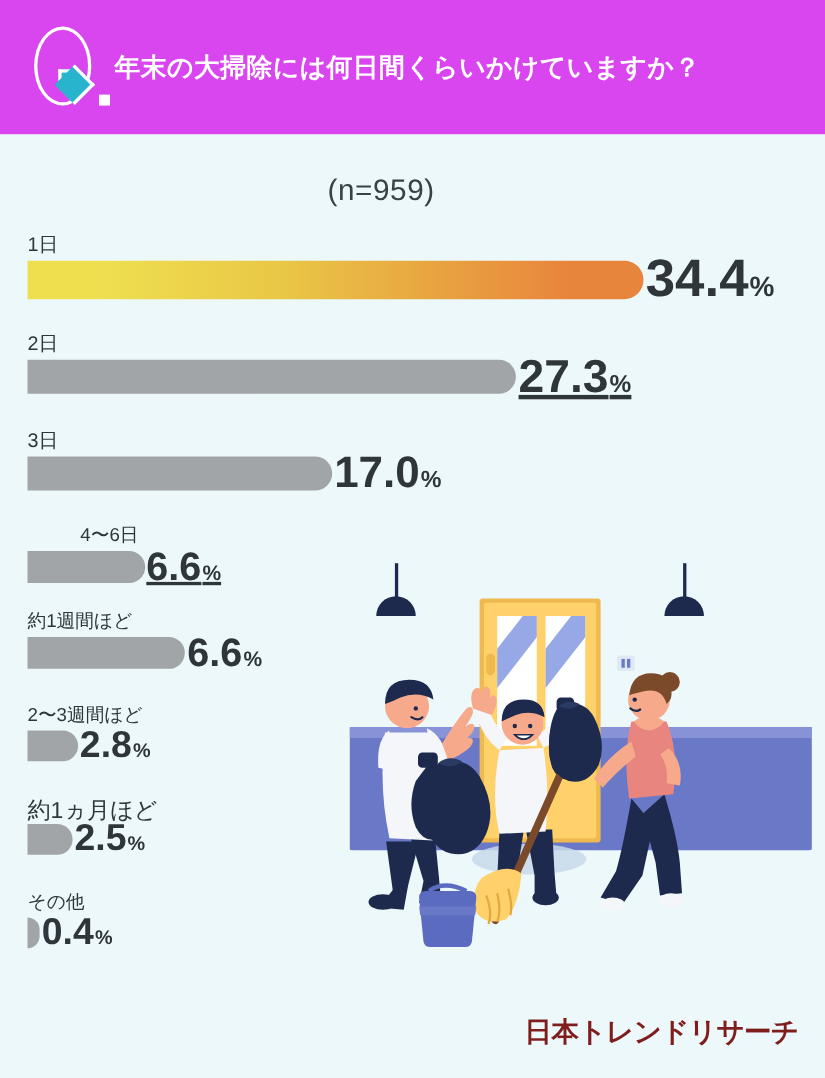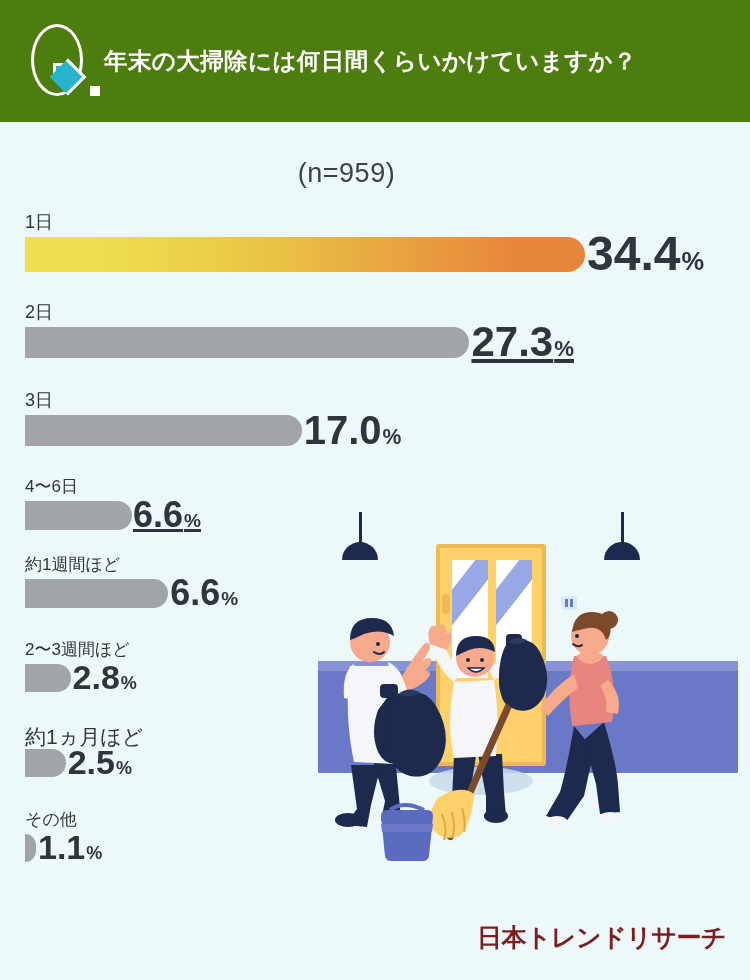--- a/index.html
+++ b/index.html
@@ -13,21 +13,21 @@
     position: relative;
     width: 750px; height: 980px;
     background: #edf8fb;
     overflow: hidden;
   }
 
   
   #header {
     position: absolute; top: 0; left: 0;
     width: 750px; height: 122px;
-    background: #4d7c0f;
+    background: #d946ef;
     display: flex; align-items: center;
   }
   #q-mark {
     position: relative;
     width: 62px; height: 76px;
     margin-left: 28px; margin-top: 2px;
     flex: none;
   }
   #q-ring {
     position: absolute; left: 3px; top: 0;
@@ -154,21 +154,21 @@
       <div class="bar-label" style="font-size: 18px; top: 90px;">2日</div>
       <div class="bar-track" style="top: 117px; width: 444.444px; height: 31px;">
         <div class="bar-fill" style="background: rgb(162, 165, 168);"></div>
       </div>
       <div class="bar-value" style="font-size: 42px; left: 471.444px; top: 110.66px; text-decoration: underline;"><span>27.3</span><span class="pct">%</span></div>
       <div class="bar-label" style="font-size: 18px; top: 178px;">3日</div>
       <div class="bar-track" style="top: 205px; width: 276.76px; height: 31px;">
         <div class="bar-fill" style="background: rgb(162, 165, 168);"></div>
       </div>
       <div class="bar-value" style="font-size: 40px; left: 303.76px; top: 199.7px;"><span>17.0</span><span class="pct">%</span></div>
-      <div class="bar-label" style="font-size: 17px; top: 265px;">4〜6日</div>
+      <div class="bar-label" style="font-size: 17px; top: 265px; margin-left: 48px;">4〜6日</div>
       <div class="bar-track" style="top: 291px; width: 107.448px; height: 29px;">
         <div class="bar-fill" style="background: rgb(162, 165, 168);"></div>
       </div>
       <div class="bar-value" style="font-size: 36px; left: 133px; top: 286.78px; text-decoration: underline;"><span>6.6</span><span class="pct">%</span></div>
       <div class="bar-label" style="font-size: 17px; top: 343px;">約1週間ほど</div>
       <div class="bar-track" style="top: 369px; width: 143.264px; height: 29px;">
         <div class="bar-fill" style="background: rgb(162, 165, 168);"></div>
       </div>
       <div class="bar-value" style="font-size: 36px; left: 170.264px; top: 364.78px;"><span>6.6</span><span class="pct">%</span></div>
       <div class="bar-label" style="font-size: 17px; top: 428px;">2〜3週間ほど</div>
@@ -178,21 +178,21 @@
       <div class="bar-value" style="font-size: 34px; left: 72.584px; top: 450.32px;"><span>2.8</span><span class="pct">%</span></div>
       <div class="bar-label" style="font-size: 21px; top: 513px;">約1ヵ月ほど</div>
       <div class="bar-track" style="top: 539px; width: 40.7px; height: 28px;">
         <div class="bar-fill" style="background: rgb(162, 165, 168);"></div>
       </div>
       <div class="bar-value" style="font-size: 34px; left: 67.7px; top: 535.32px;"><span>2.5</span><span class="pct">%</span></div>
       <div class="bar-label" style="font-size: 17px; top: 598px;">その他</div>
       <div class="bar-track" style="top: 624px; width: 11px; height: 28px;">
         <div class="bar-fill" style="background: rgb(162, 165, 168);"></div>
       </div>
-      <div class="bar-value" style="font-size: 34px; left: 38px; top: 620.32px;"><span>1.1</span><span class="pct">%</span></div>
+      <div class="bar-value" style="font-size: 34px; left: 38px; top: 620.32px;"><span>0.4</span><span class="pct">%</span></div>
     </div>
 
   <div id="illustration">
     <svg viewBox="0 0 420 392" width="420" height="392" xmlns="http://www.w3.org/2000/svg">
 
       <rect x="-5" y="163" width="430" height="112" rx="8" fill="#6a78c8"></rect>
       <rect x="-5" y="163" width="430" height="10" rx="5" fill="#8793d6"></rect>
 
       <g>
         <rect x="41" y="14" width="3" height="48" fill="#1d2a4d"></rect>

